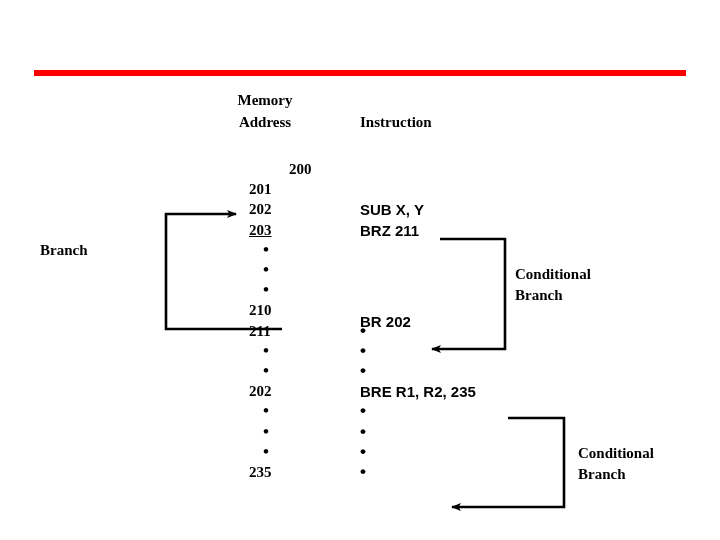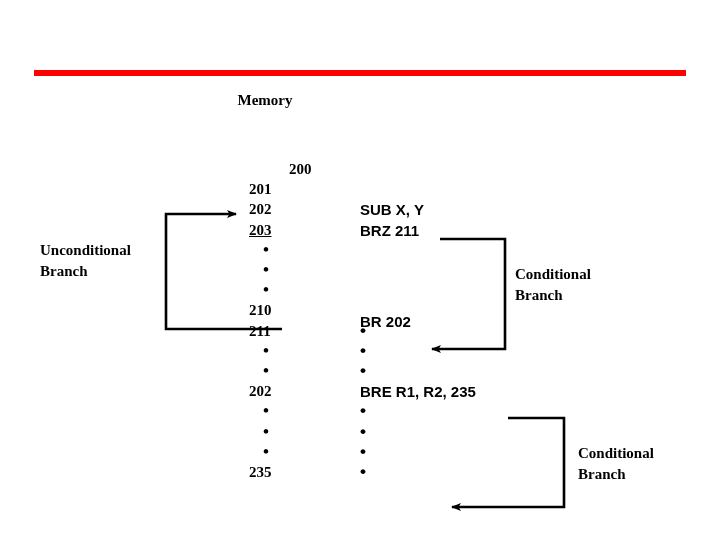--- a/index.html
+++ b/index.html
@@ -122,21 +122,23 @@
 </style>
 </head>
 <body>
 
 <div id="slide">
 
   <div id="title-rule"></div>
 
   <div class="col-head" id="head-memory-address">
     <div>Memory</div>
-  </div>
+    <div>Address</div>
+  </div>
+  <div class="col-head" id="head-instruction">Instruction</div>
 
   <div id="rows">
       <div class="addr" style="top: 161px; margin-left: 40px;">200</div>
       <div class="addr" style="top: 181.2px;">201</div>
       <div class="addr" style="top: 201.4px;">202</div>
       <div class="instr" style="top: 201.4px;">SUB X, Y</div>
       <div class="addr" style="top: 221.6px; text-decoration: underline;">203</div>
       <div class="instr" style="top: 221.6px;">BRZ 211</div>
       <div class="addr dot" style="top: 241.8px;">•</div>
       <div class="addr dot" style="top: 262px;">•</div>
@@ -155,21 +157,20 @@
       <div class="instr dot" style="top: 403.4px;">•</div>
       <div class="addr dot" style="top: 423.6px;">•</div>
       <div class="instr dot" style="top: 423.6px;">•</div>
       <div class="addr dot" style="top: 443.8px;">•</div>
       <div class="instr dot" style="top: 443.8px;">•</div>
       <div class="addr" style="top: 464px;">235</div>
       <div class="instr dot" style="top: 464px;">•</div>
     </div>
 
   <div class="annot" id="label-unconditional">
-    <div>Unconditional</div>
     <div>Branch</div>
   </div>
   <div class="annot" id="label-conditional-1">
     <div>Conditional</div>
     <div>Branch</div>
   </div>
   <div class="annot" id="label-conditional-2">
     <div>Conditional</div>
     <div>Branch</div>
   </div>

